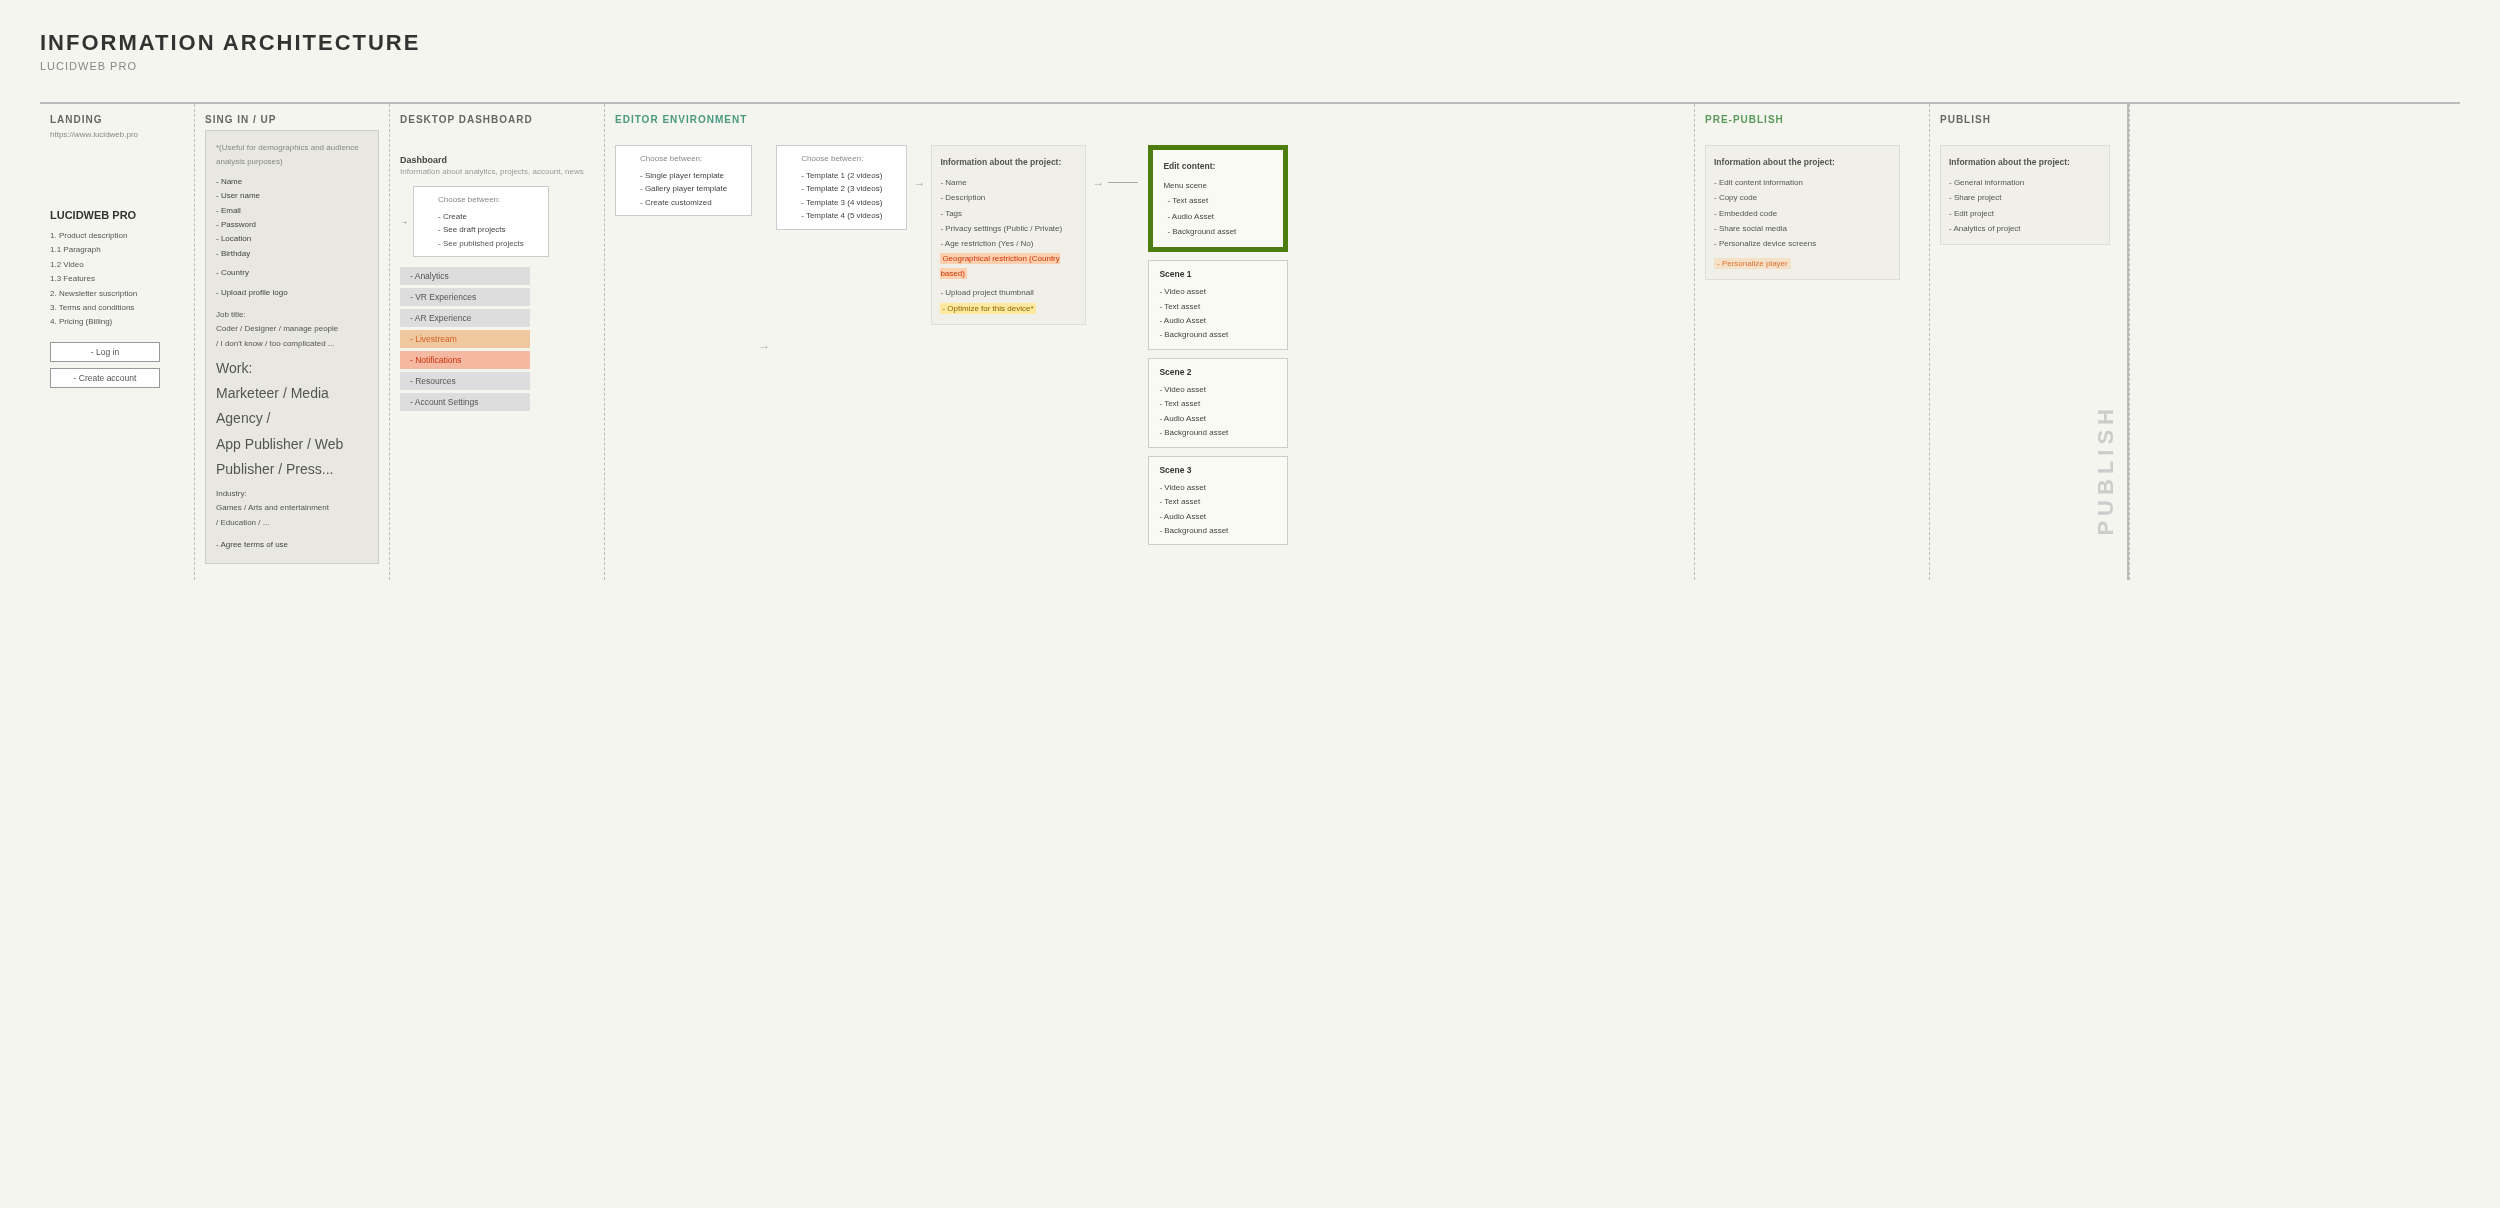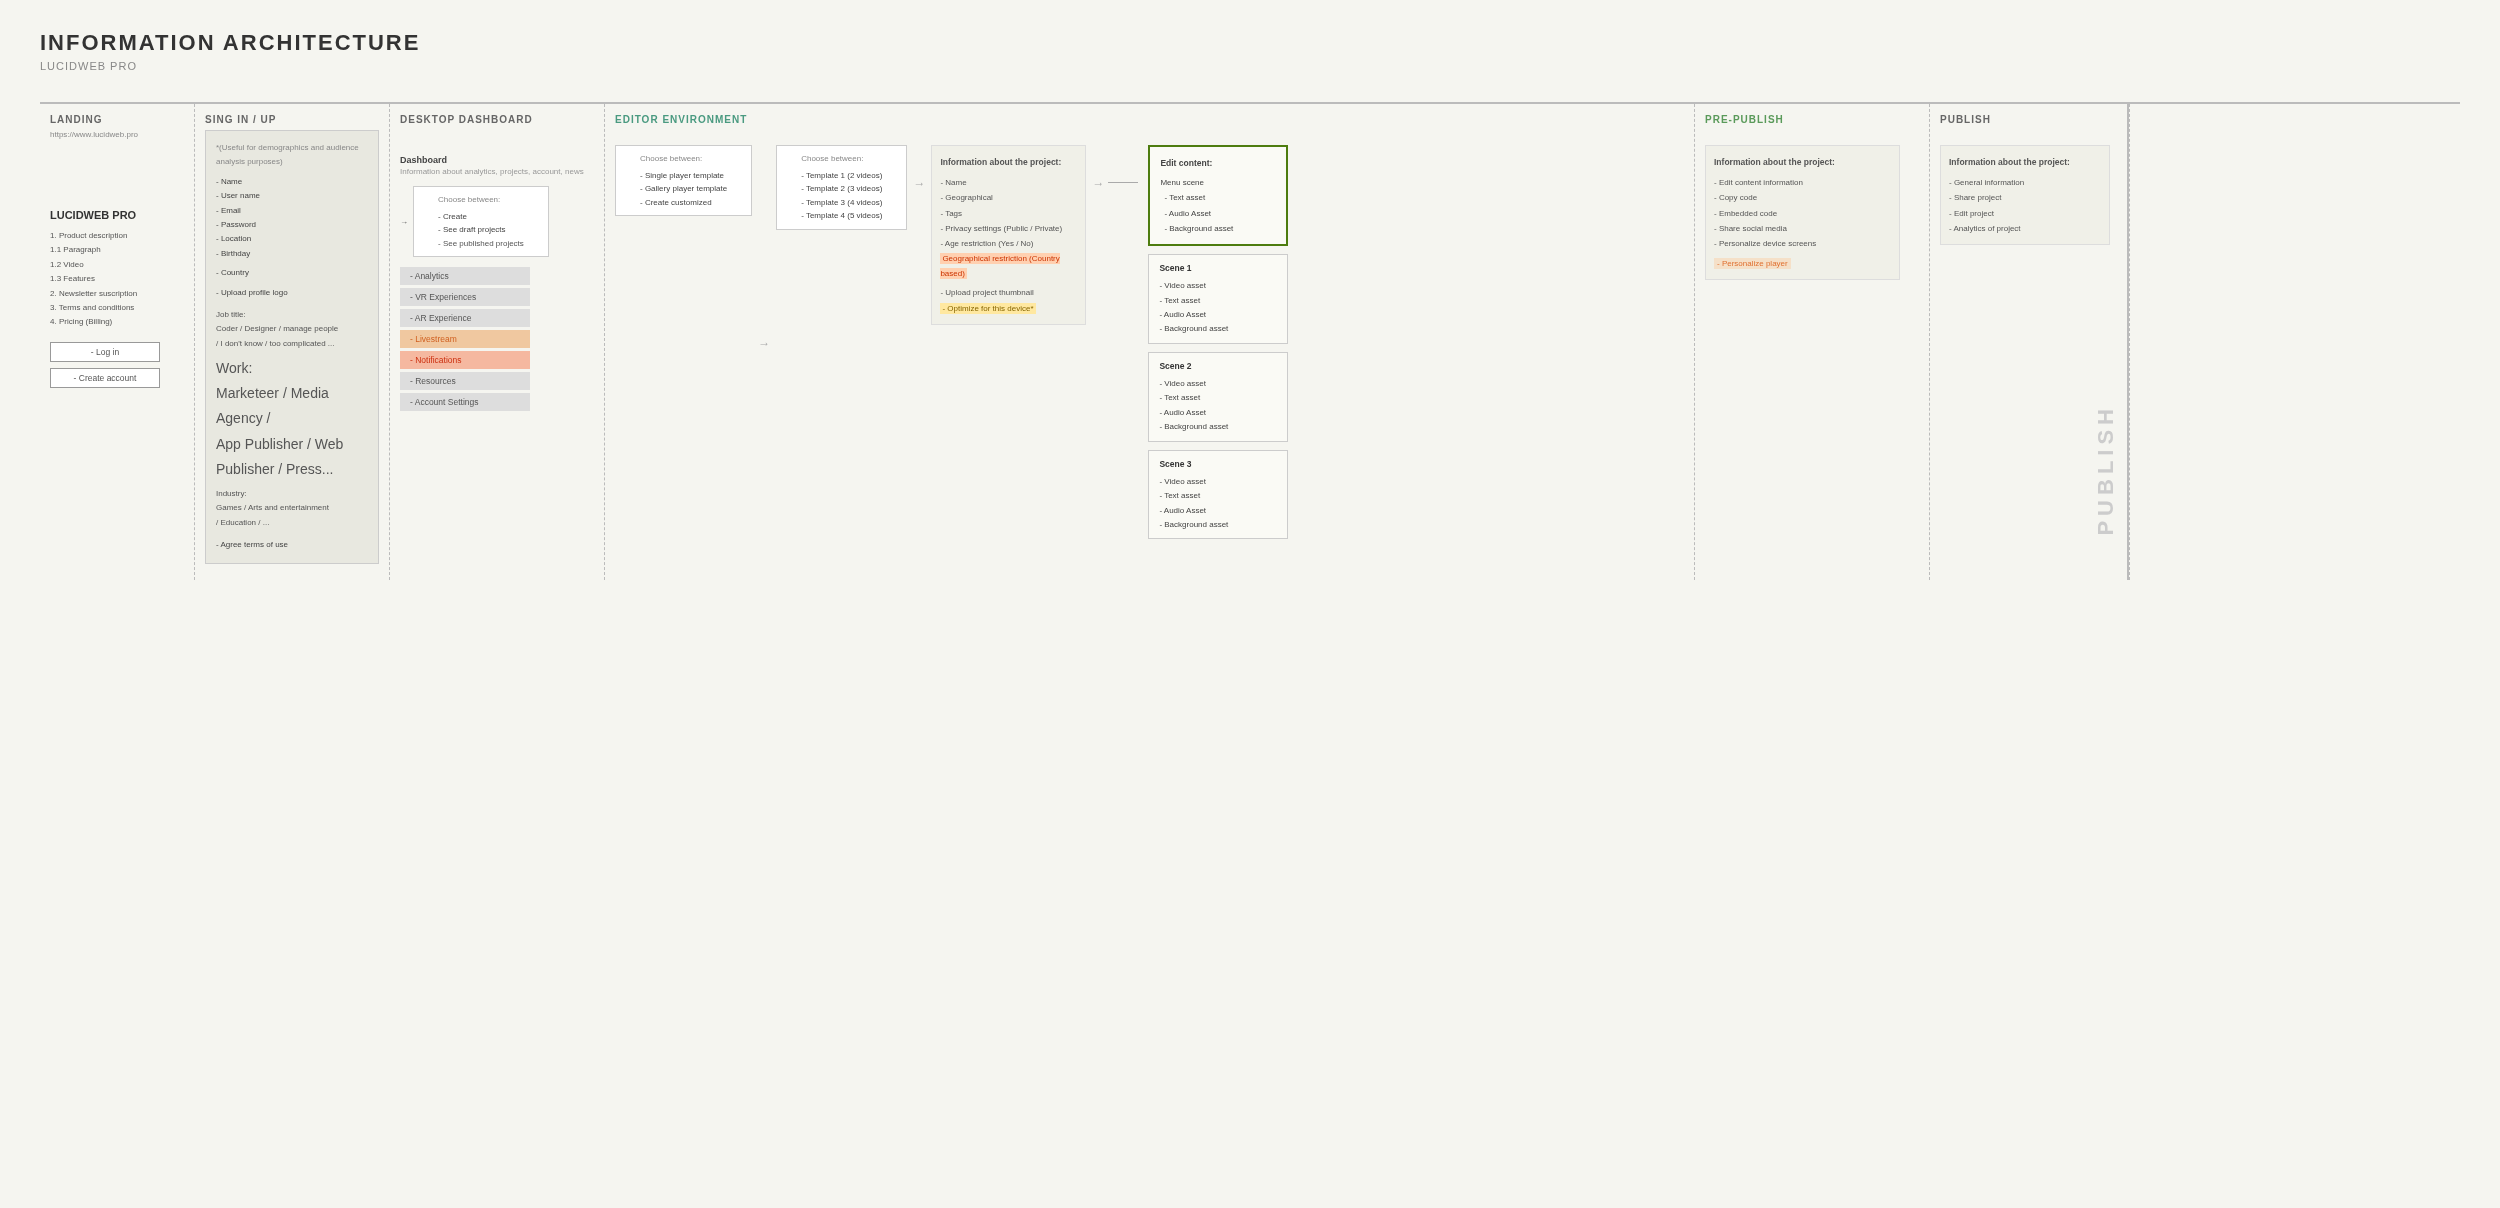--- a/index.html
+++ b/index.html
@@ -177,21 +177,21 @@
       display: inline;
     }
     .yellow-bg-text {
       background: #ffe8a0;
       color: #886600;
       padding: 1px 2px;
       display: inline;
     }
 
     .edit-box {
-      border: 2px solid #4d7c0f;
+      border: 5px solid #4d7c0f;
       background: #fafaf5;
       padding: 8px 10px;
       font-size: 8px;
       color: #444;
       line-height: 1.9;
       width: 140px;
     }
     .edit-title { font-weight: bold; font-size: 8.5px; margin-bottom: 4px; }
 
     .scene-card {
@@ -346,21 +346,21 @@
           <div>- Template 3 (4 videos)</div>
           <div>- Template 4 (5 videos)</div>
         </div>
 
         <div class="connector" style="padding: 0 6px; align-self:flex-start; margin-top:30px;">→</div>
 
         <div style="display:flex; flex-direction:column; gap:0;">
           <div class="info-proj-box">
             <div style="font-weight:bold; font-size:8.5px; margin-bottom:5px;">Information about the project:</div>
             <div>- Name</div>
-            <div>- Geographical</div>
+            <div>- Description</div>
             <div>- Tags</div>
             <div>- Privacy settings (Public / Private)</div>
             <div>- Age restriction (Yes / No)</div>
             <div class="red-bg-text">Geographical restriction (Country based)</div>
             <div style="margin-top:4px;">- Upload project thumbnail</div>
             <div class="yellow-bg-text">- Optimize for this device*</div>
           </div>
         </div>
 
         <div class="connector" style="padding: 0 6px; align-self:flex-start; margin-top:30px;">

